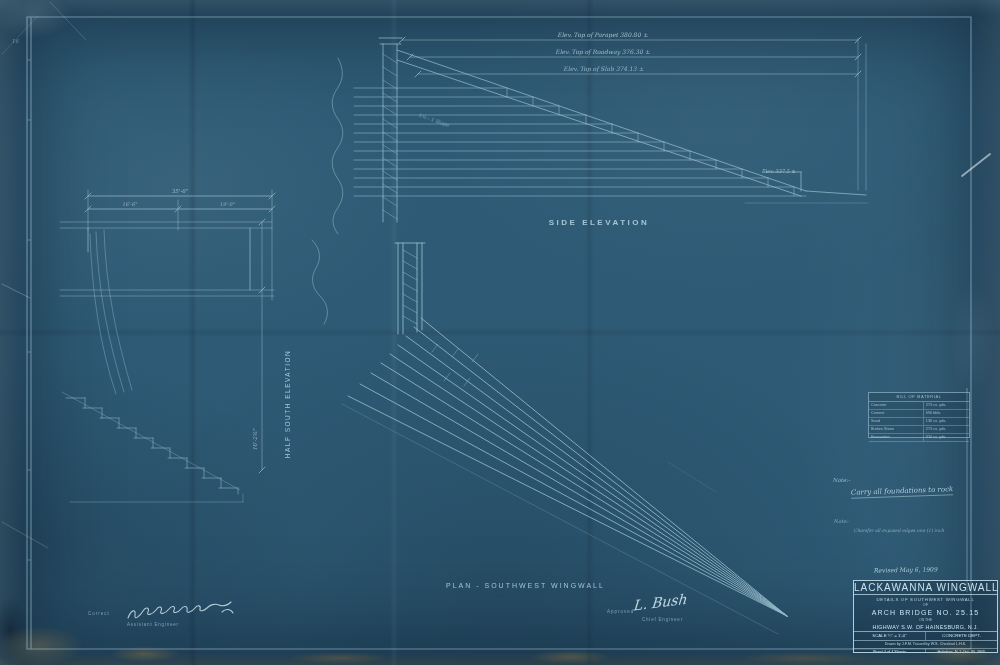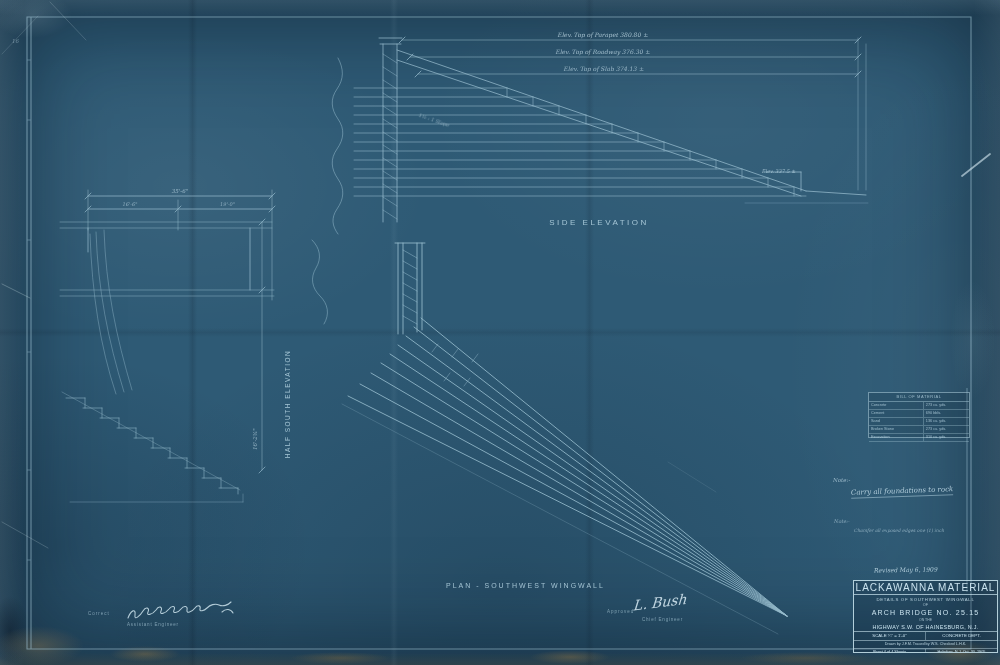--- a/index.html
+++ b/index.html
@@ -133,21 +133,21 @@
     </g>
   </svg>
 
   <div class="t hand" style="left:12px;top:38px;font-size:5.5px;opacity:.45;">16</div>
 
   <div class="t hand" style="left:518px;top:31px;width:170px;text-align:center;font-size:6px;opacity:.8;">Elev. Top of Parapet   380.80 ±</div>
   <div class="t hand" style="left:522px;top:48px;width:162px;text-align:center;font-size:6px;opacity:.75;">Elev. Top of Roadway   376.30 ±</div>
   <div class="t hand" style="left:528px;top:65px;width:152px;text-align:center;font-size:6px;opacity:.7;">Elev. Top of Slab   374.13 ±</div>
   <div class="t hand" style="left:420px;top:112px;transform:rotate(19deg);transform-origin:0 0;font-size:5px;opacity:.55;">1½ : 1 Slope</div>
   <div class="t hand" style="left:762px;top:168px;font-size:5px;opacity:.7;">Elev. 337.5 ±</div>
-  <div class="t draft" style="left:540px;top:218px;width:118px;text-align:center;font-size:8px;letter-spacing:2.5px;">SIDE ELEVATION</div>
+  <div class="t draft" style="left:540px;top:218px;width:118px;text-align:center;font-size:8px;letter-spacing:2.5px;font-weight:bold;">SIDE ELEVATION</div>
 
   <div class="t hand" style="left:146px;top:188px;width:68px;text-align:center;font-size:5.5px;opacity:.7;">35'-6"</div>
   <div class="t hand" style="left:105px;top:201px;width:50px;text-align:center;font-size:5px;opacity:.6;">16'-6"</div>
   <div class="t hand" style="left:200px;top:201px;width:55px;text-align:center;font-size:5px;opacity:.6;">19'-0"</div>
   <div class="t hand" style="left:252px;top:450px;transform:rotate(-90deg);transform-origin:0 0;font-size:5.5px;opacity:.65;">16'-2¾"</div>
   <div class="t draft" style="left:284px;top:467px;transform:rotate(-90deg);transform-origin:0 0;width:126px;text-align:center;font-size:6.5px;letter-spacing:1.5px;">HALF SOUTH ELEVATION</div>
 
   <div class="t draft" style="left:446px;top:582px;width:158px;text-align:center;font-size:7px;letter-spacing:2px;">PLAN - SOUTHWEST WINGWALL</div>
 
   <div class="t hand" style="left:833px;top:477px;font-size:5.5px;opacity:.7;">Note:-</div>
@@ -175,21 +175,21 @@
     </div>
     <div class="bom-row">
       <span class="bom-item">Excavation</span>
       <span class="bom-qty">310 cu. yds.</span>
     </div>
   </div>
 
   <div class="t hand" style="left:874px;top:566px;font-size:6px;opacity:.85;transform:rotate(-1deg);">Revised May 6, 1909</div>
 
   <div class="tb">
-    <div class="rr">LACKAWANNA MATERIAL</div>
+    <div class="rr">LACKAWANNA WINGWALL</div>
     <div class="s1">DETAILS OF SOUTHWEST WINGWALL</div>
     <div class="s2">OF</div>
     <div class="bg">ARCH BRIDGE NO. 25.15</div>
     <div class="s3">ON THE</div>
     <div class="loc">HIGHWAY S.W. OF HAINESBURG, N.J.</div>
     <div class="row">
       <span>SCALE ¼" = 1'-0"</span>
       <span>CONCRETE DEPT.</span>
     </div>
     <div class="cred">Drawn by J.F.M.   Traced by W.S.   Checked  L.H.K.</div>

